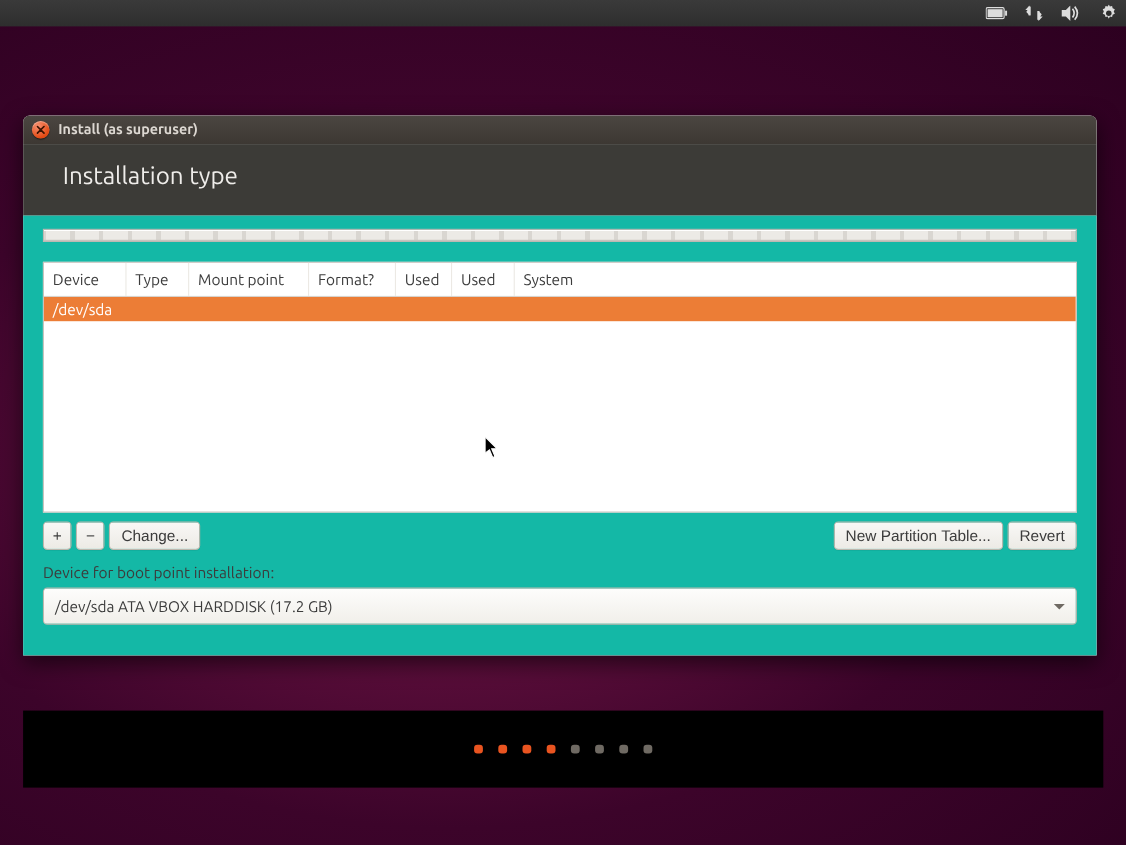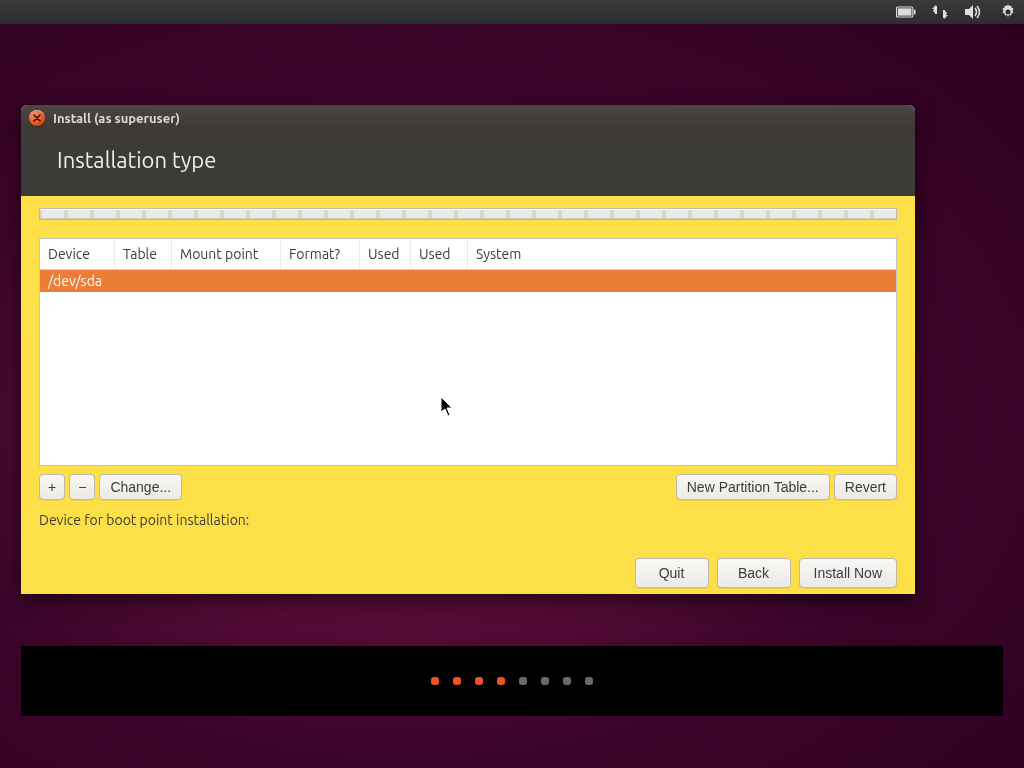--- a/index.html
+++ b/index.html
@@ -36,21 +36,21 @@
     justify-content: center;
     width: 20px;
     height: 18px;
   }
 
   
   .window {
     position: absolute;
     left: 21px;
     top: 105px;
-    width: 894px;
+    width: 976px;
     background: #f2f1f0;
     box-shadow: 0 6px 20px rgba(0,0,0,0.6);
     border-radius: 6px 6px 0 0;
     overflow: hidden;
   }
   .titlebar {
     height: 26px;
     background: linear-gradient(#4b4641, #3d3833);
     display: flex;
     align-items: center;
@@ -74,22 +74,22 @@
   }
   .header-area {
     background: #3c3b37;
     color: #efedea;
     padding: 16px 20px 24px 36px;
     font-size: 22px;
     font-weight: 400;
   }
 
   .content {
-    background: #fde047;
-    padding: 12px 18px 6px 18px;
+    background: #14b8a6;
+    padding: 12px 18px 28px 18px;
   }
 
   .strip {
     height: 10px;
     border: 1px solid #bdb9b3;
     background: repeating-linear-gradient(90deg,
       #d9d6d1 0, #d9d6d1 2px,
       #eceae6 2px, #eceae6 24px,
       #d9d6d1 24px, #d9d6d1 26px);
     box-shadow: inset 0 1px 0 #fff, inset 0 -1px 0 #c9c5bf;
@@ -265,21 +265,21 @@
     <span>Install (as superuser)</span>
   </div>
   <div class="header-area">Installation type</div>
 
   <div class="content">
     <div class="strip"></div>
 
     <div class="partition-table">
       <div class="pt-head">
         <div style="width:58px">Device</div>
-        <div style="width:40px">Table</div>
+        <div style="width:40px">Type</div>
         <div style="width:92px">Mount point</div>
         <div style="width:62px">Format?</div>
         <div style="width:34px">Used</div>
         <div style="width:40px">Used</div>
         <div>System</div>
       </div>
       <div class="pt-body">
         <div class="pt-row selected">
           <div>/dev/sda</div>
         </div>
@@ -289,26 +289,25 @@
     <div class="toolbar-row">
       <button class="gbtn sq">+</button>
       <button class="gbtn sq">−</button>
       <button class="gbtn">Change...</button>
       <span class="spacer"></span>
       <button class="gbtn">New Partition Table...</button>
       <button class="gbtn">Revert</button>
     </div>
 
     <div class="label-text">Device for boot point installation:</div>
-
-    <div class="footer-row">
-      <button class="gbtn">Quit</button>
-      <button class="gbtn">Back</button>
-      <button class="gbtn">Install Now</button>
+    <div class="combo">
+      <span>/dev/sda ATA VBOX HARDDISK (17.2 GB)</span>
+      <span class="tri"></span>
     </div>
+
   </div>
 </div>
 
 <div class="pager-strip" id="pager" style="top:646px">
     <span class="dot on"></span>
     <span class="dot on"></span>
     <span class="dot on"></span>
     <span class="dot on"></span>
     <span class="dot"></span>
     <span class="dot"></span>

